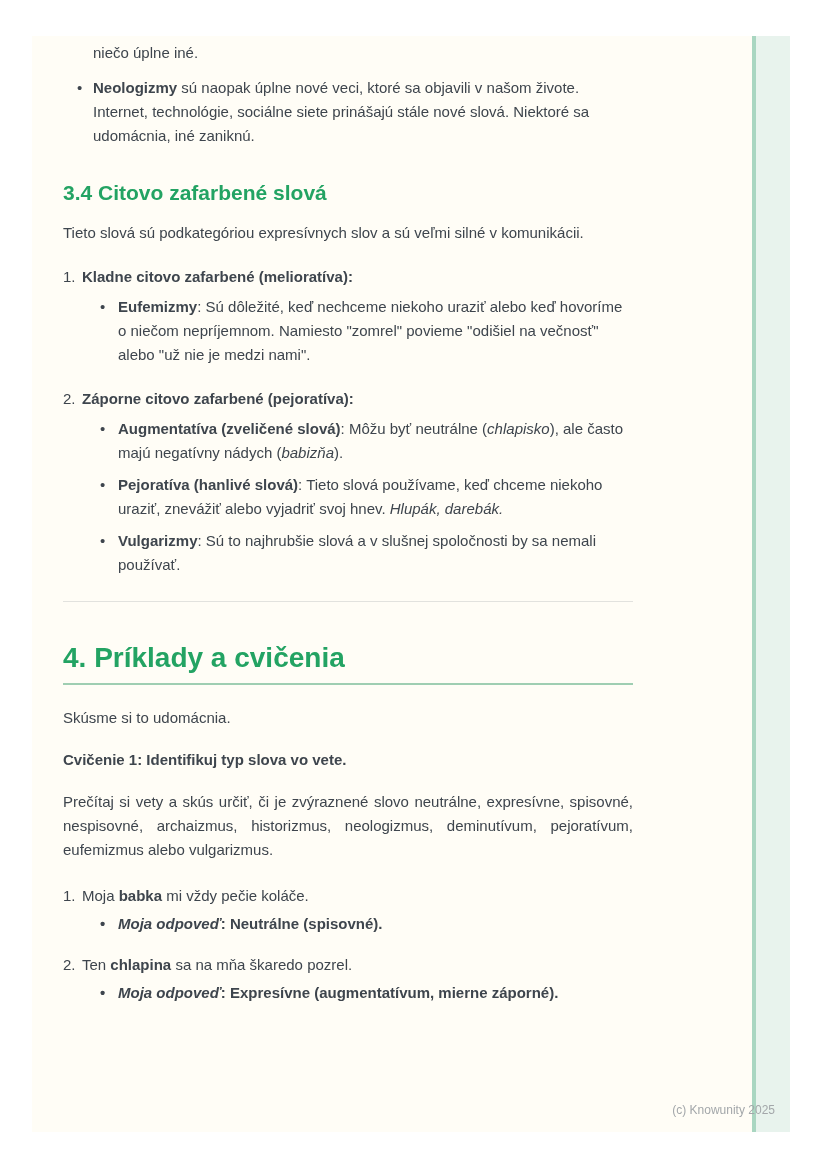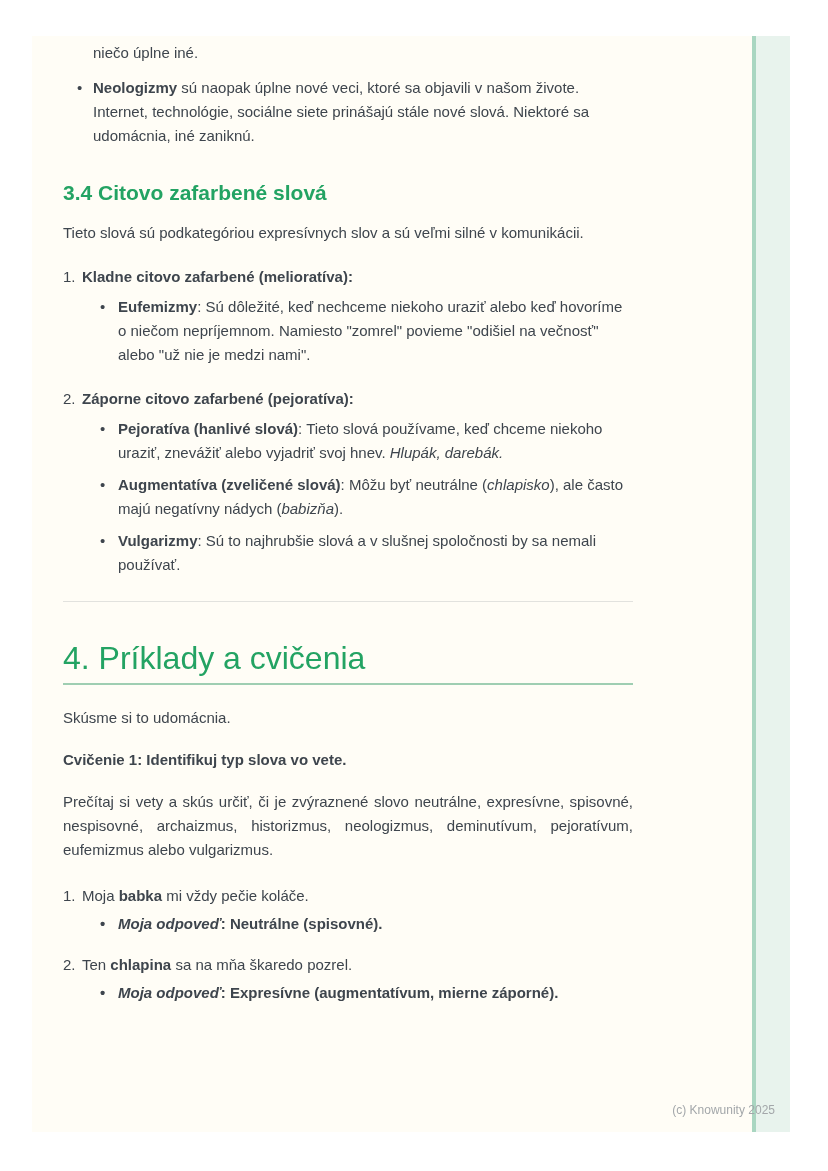--- a/index.html
+++ b/index.html
@@ -47,21 +47,21 @@
   .numlist{margin:20px 0 0;}
   .num-item{position:relative;padding-left:19px;}
   .num-item + .num-item{margin-top:20px;}
   .num{position:absolute;left:0;top:0;}
   .sub{list-style:none;margin:6px 0 0;padding:0 0 0 36px;}
   .sub > li{position:relative;}
   .sub > li::before{content:"\2022";position:absolute;left:-18px;}
   .sub > li + li{margin-top:8px;}
   hr.rule{margin:24px 0 0;border:none;border-top:1px solid var(--rule-gray);height:0;}
   h2.h2{
-    margin:38px 0 0;font-size:32px;line-height:36px;font-weight:400;
+    margin:38px 0 0;font-size:28px;line-height:36px;font-weight:700;
     color:var(--heading-green);
     padding-bottom:7px;border-bottom:2px solid var(--underline-green);
   }
   p.lead2{margin:21px 0 0;}
   p.bold-line{margin:18px 0 0;font-weight:700;}
   p.instr{margin:18px 0 0;text-align:justify;}
   .examples{margin-top:22px;}
   .examples .num-item + .num-item{margin-top:17px;}
   .examples .sub{margin-top:4px;font-weight:bold;}
   .footer{
@@ -97,22 +97,22 @@
             <li><span class="b">Eufemizmy</span><span>: Sú dôležité, keď nechceme niekoho uraziť alebo keď hovoríme o niečom nepríjemnom. Namiesto "zomrel" povieme "odišiel na večnosť" alebo "už nie je medzi nami".</span></li>
           </ul>
         </div>
       </div>
 
       <div class="num-item">
         <span class="num">2.</span>
         <div class="num-body">
           <div class="item-label"><span class="b">Záporne citovo zafarbené (pejoratíva):</span></div>
           <ul class="sub">
+            <li><span class="b">Augmentatíva (zveličené slová)</span><span>: Môžu byť neutrálne (</span><span class="i">chlapisko</span><span>), ale často majú negatívny nádych (</span><span class="i">babizňa</span><span>).</span></li>
             <li><span class="b">Pejoratíva (hanlivé slová)</span><span>: Tieto slová používame, keď chceme niekoho uraziť, znevážiť alebo vyjadriť svoj hnev. </span><span class="i">Hlupák, darebák.</span></li>
-            <li><span class="b">Augmentatíva (zveličené slová)</span><span>: Môžu byť neutrálne (</span><span class="i">chlapisko</span><span>), ale často majú negatívny nádych (</span><span class="i">babizňa</span><span>).</span></li>
             <li><span class="b">Vulgarizmy</span><span>: Sú to najhrubšie slová a v slušnej spoločnosti by sa nemali používať.</span></li>
           </ul>
         </div>
       </div>
 
     </div>
 
     <hr class="rule">
 
     <h2 class="h2">4. Príklady a cvičenia</h2>

